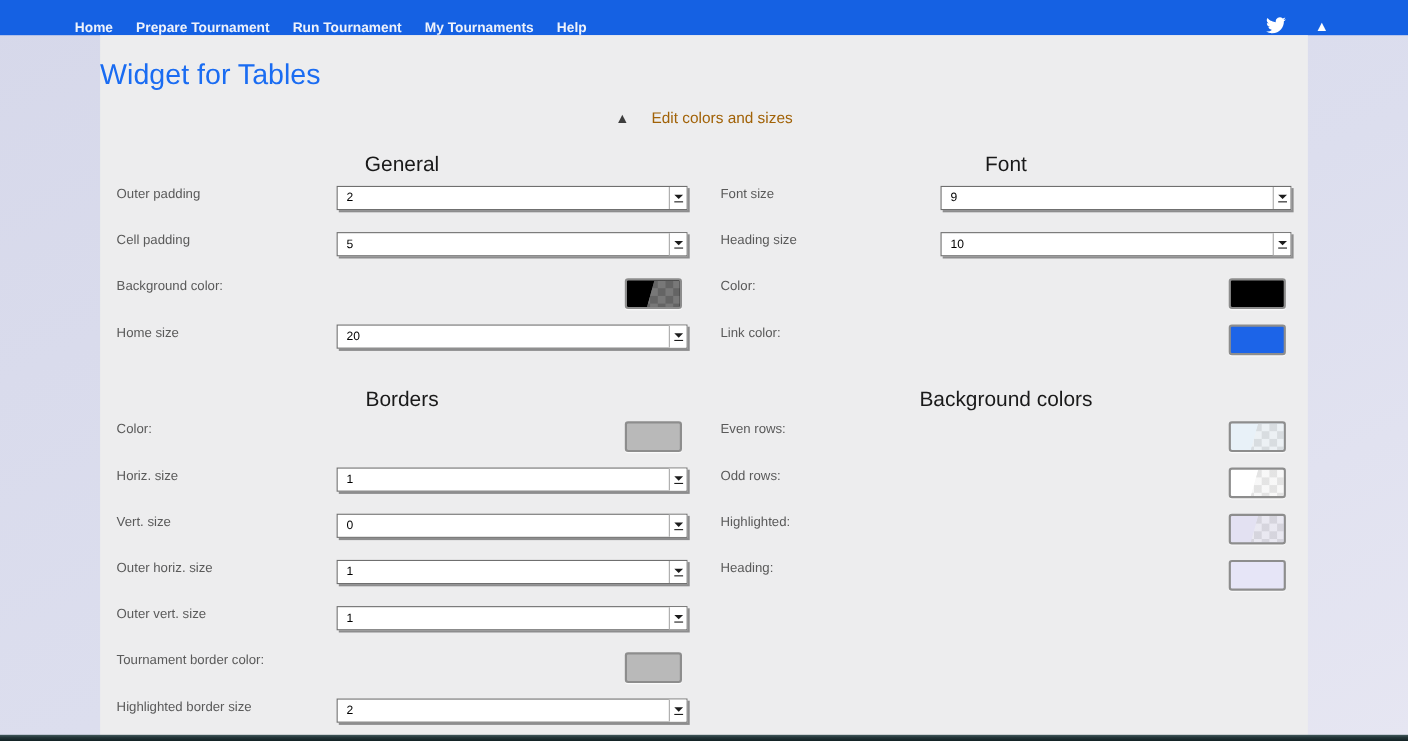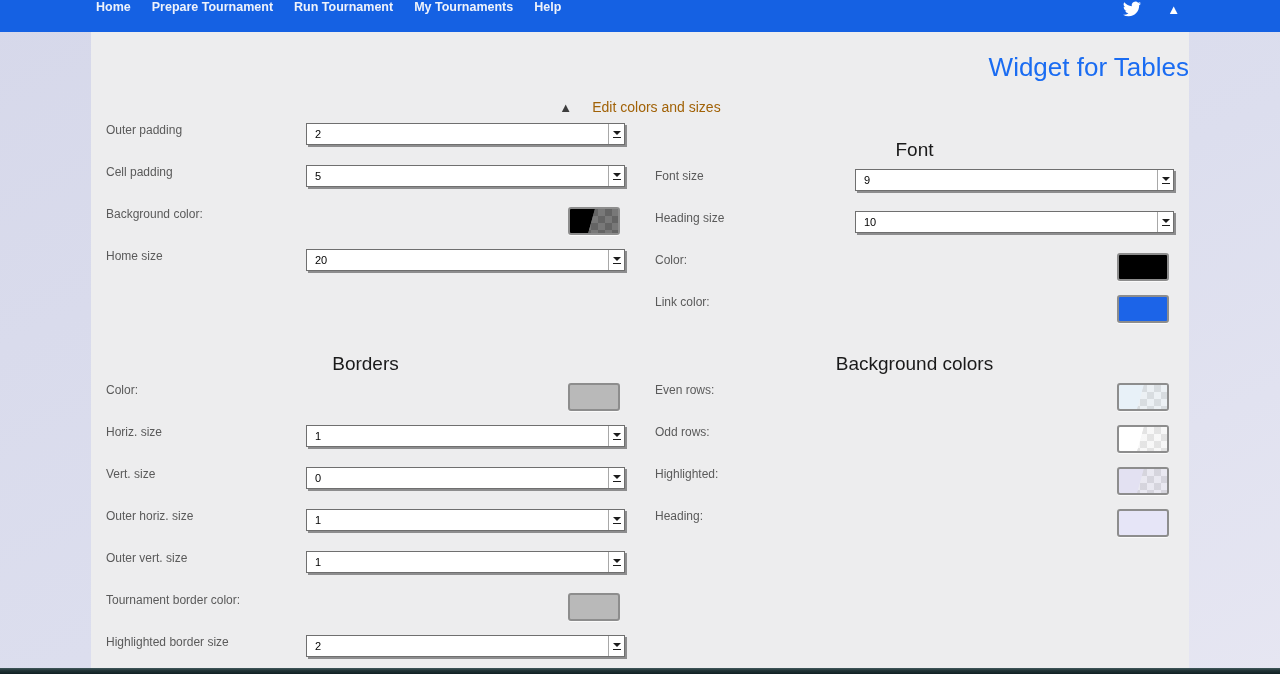--- a/index.html
+++ b/index.html
@@ -8,22 +8,22 @@
     font-family: "Liberation Sans", sans-serif;
     background: linear-gradient(155deg, #d6d8ea 0%, #dcdeee 55%, #e6e6f2 100%);
     position: relative;
   }
 
   
   .navbar {
     height: 32px;
     background: #1561e3;
     display: flex;
-    align-items: flex-start;
-    padding: 0 96px;
+    align-items: flex-end;
+    padding: 0 68px;
   }
   .nav-items { display: flex; gap: 21px; align-items: center; }
   .nav-item {
     color: #eef2fb;
     font-size: 12.5px;
     font-weight: bold;
     cursor: pointer;
     white-space: nowrap;
   }
   .nav-right { margin-left: auto; display: flex; align-items: center; gap: 24px; padding-right: 4px; }
@@ -32,21 +32,21 @@
 
   
   .content {
     width: 1098px;
     margin: 0 auto;
     background: #ededee;
     min-height: 636px;
     padding-top: 12px;
   }
   .page-title {
-    text-align: right;
+    text-align: left;
     font-size: 26px;
     font-weight: 400;
     margin: 8px 0 16px;
   }
   .subtitle-row {
     display: flex;
     justify-content: center;
     align-items: center;
     gap: 20px;
     margin-bottom: 8px;
@@ -167,20 +167,21 @@
 </div>
 
 <div class="content">
   <h1 class="page-title" style="color: rgb(26, 108, 242);">Widget for Tables</h1>
   <div class="subtitle-row">
     <span class="subtitle-tri">▲</span>
     <span class="subtitle-text">Edit colors and sizes</span>
   </div>
   <div class="grid" id="sections-grid">
       <div class="section">
+        <h2>General</h2>
         <div class="row">
           <span class="row-label">Outer padding</span>
           <div class="select">
             <span class="select-value">2</span>
             <span class="select-btn">
               <span class="tri-down"></span>
               <span class="tri-line"></span>
             </span>
           </div>
         </div>

